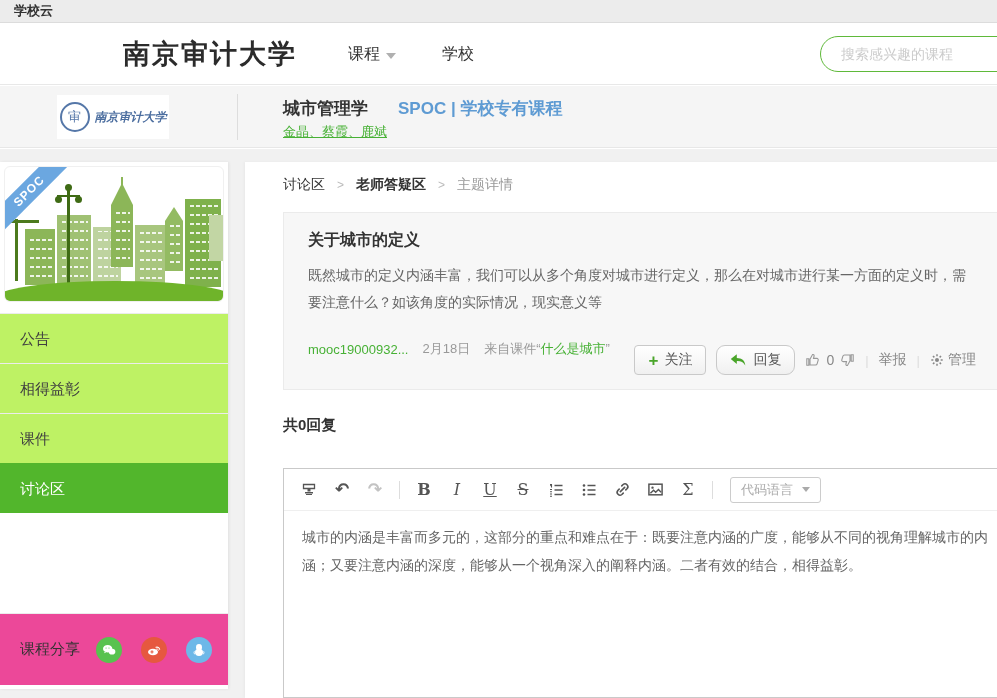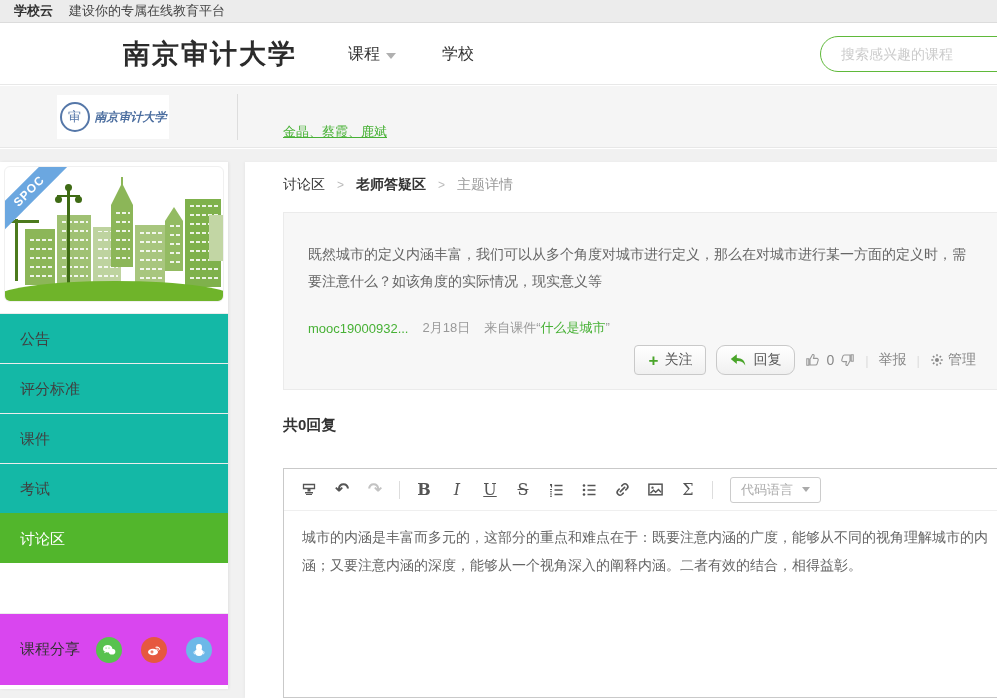--- a/index.html
+++ b/index.html
@@ -58,24 +58,24 @@
   .win::after { content:""; position:absolute; left:3px; right:3px; top:4px; bottom:4px;
     background-image:
       repeating-linear-gradient(90deg, currentColor 0 2px, transparent 2px 6px),
       repeating-linear-gradient(0deg, transparent 0 4px, rgba(255,255,255,.85) 4px 6px, transparent 6px 9px); }
   .tri { position:absolute; width:0; height:0; background:none; }
   .ground { position:absolute; left:-12px; bottom:-16px; width:244px; height:36px; background:#6fb42a;
             border-radius:50%; }
 
   .menu { position:absolute; left:0; top:151px; width:100%; }
   .menu-item { height:50px; line-height:50px; padding-left:20px; font-size:15px; color:#404040;
-               border-top:1px solid #ececec; cursor:pointer; background:#14b8a6; }
+               border-top:1px solid #ececec; cursor:pointer; background:#bef264; }
   .menu-item.active { background:#52b62c; color:#fff; border-top-color:#52b62c; }
   .share { position:absolute; left:0; top:451px; width:100%; height:72px; border-top:1px solid #ececec;
-           display:flex; align-items:center; padding-left:20px; background:#d946ef; }
+           display:flex; align-items:center; padding-left:20px; background:#ec4899; }
   .share-label { font-size:15px; color:#333; }
   .share-icons { display:flex; gap:19px; margin-left:16px; }
   .sicon { width:26px; height:26px; border-radius:50%; display:flex; align-items:center;
            justify-content:center; cursor:pointer; }
   .sicon.wechat { background:#58c24f; }
   .sicon.weibo  { background:#e6583f; }
   .sicon.qq     { background:#6db8e8; }
 
   
   .main { position:absolute; left:245px; top:162px; width:752px; height:536px; background:#fff;
@@ -136,21 +136,20 @@
   .editor-body { padding:12px 18px; font-size:14px; color:#666; line-height:28px; min-height:160px;
                  outline:none; }
 </style>
 </head>
 <body>
 
 <div id="app">
 
   <div class="topbar">
     <span class="brand">学校云</span>
-    <span class="slogan">建设你的专属在线教育平台</span>
   </div>
 
   <div class="header">
     <div class="school">南京审计大学</div>
     <div class="nav">
       <div class="nav-item">
         <span>课程</span>
         <span class="caret-down"></span>
       </div>
       <div class="nav-item">
@@ -159,20 +158,24 @@
     </div>
     <input class="search" type="text" placeholder="搜索感兴趣的课程" style="">
   </div>
 
   <div class="banner">
     <div class="logo-box">
       <span class="seal">审</span>
       <span class="logo-text">南京审计大学</span>
     </div>
     <div class="banner-divider"></div>
+    <div class="course-line">
+      <span class="course-name">城市管理学</span>
+      <span class="course-badge">SPOC | 学校专有课程</span>
+    </div>
     <div class="teachers">金晶、蔡霞、鹿斌</div>
   </div>
 
   <div class="lower"></div>
 
   <div class="sidebar">
     <div class="course-img">
 
       <span class="b" style="left:10px;bottom:20px;width:3px;height:62px;color:#4c7a1d;"></span>
       <span class="b" style="left:4px;bottom:78px;width:30px;height:3px;color:#4c7a1d;"></span>
@@ -194,27 +197,24 @@
       <span class="b" style="left:60px;bottom:110px;width:7px;height:7px;border-radius:50%;color:#3f6b15;"></span>
       <span class="ground"></span>
       <div class="ribbon">SPOC</div>
     </div>
 
     <div class="menu">
       <div class="menu-item">
         <span>公告</span>
       </div>
       <div class="menu-item">
-        <span>评分标准</span>
+        <span>相得益彰</span>
       </div>
       <div class="menu-item">
         <span>课件</span>
-      </div>
-      <div class="menu-item">
-        <span>考试</span>
       </div>
       <div class="menu-item active">
         <span>讨论区</span>
       </div>
     </div>
 
     <div class="share">
       <span class="share-label">课程分享</span>
       <div class="share-icons">
         <span class="sicon wechat">
@@ -250,20 +250,21 @@
 
     <div class="breadcrumb">
       <span>讨论区</span>
       <span class="bc-sep">&gt;</span>
       <span style="font-weight:bold">老师答疑区</span>
       <span class="bc-sep">&gt;</span>
       <span class="bc-current">主题详情</span>
     </div>
 
     <div class="post-card">
+      <div class="post-title">关于城市的定义</div>
       <div class="post-body">既然城市的定义内涵丰富，我们可以从多个角度对城市进行定义，那么在对城市进行某一方面的定义时，需要注意什么？如该角度的实际情况，现实意义等</div>
       <div class="post-meta">
         <span class="post-author">mooc19000932...</span>
         <span class="post-date">2月18日</span>
         <span class="post-source"><span>来自课件“</span><span class="src-link">什么是城市</span><span>”</span></span>
       </div>
       <div class="post-actions">
         <div class="btn">
           <span class="plus-glyph">+</span>
           <span>关注</span>

